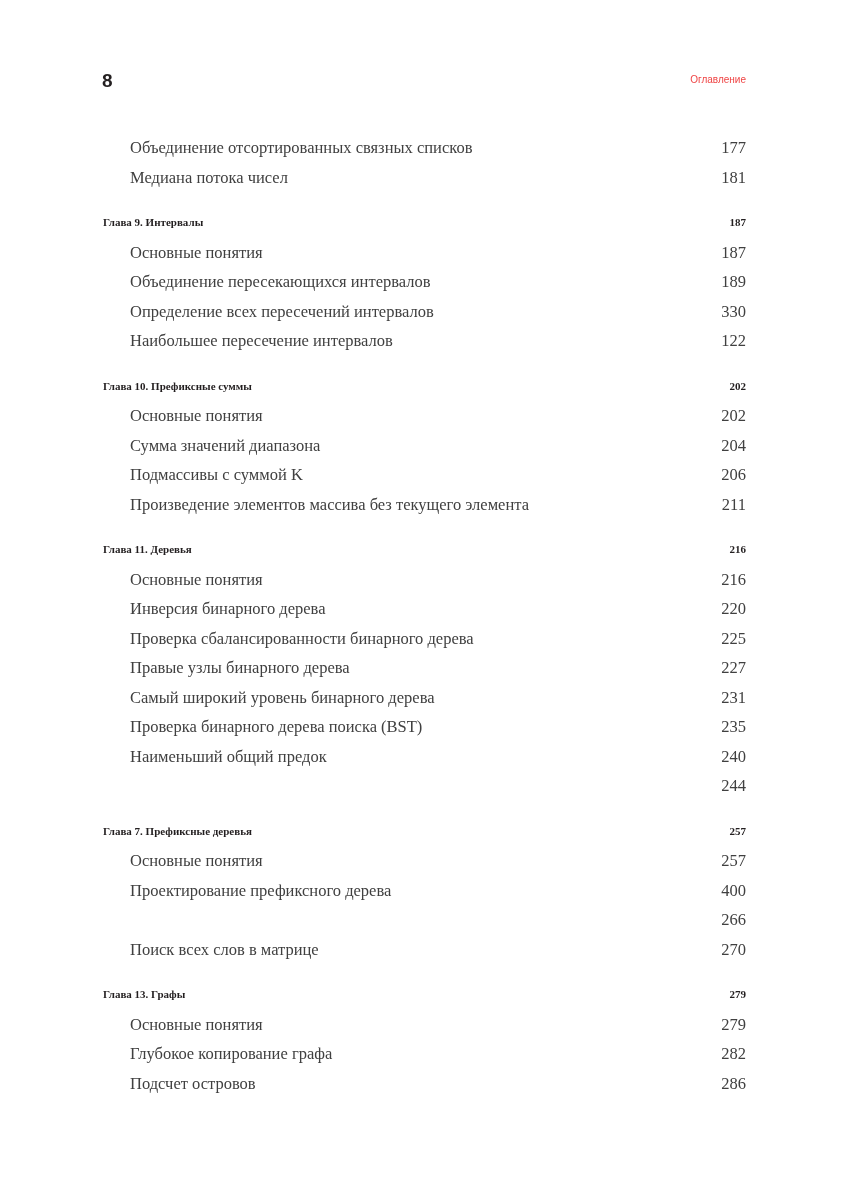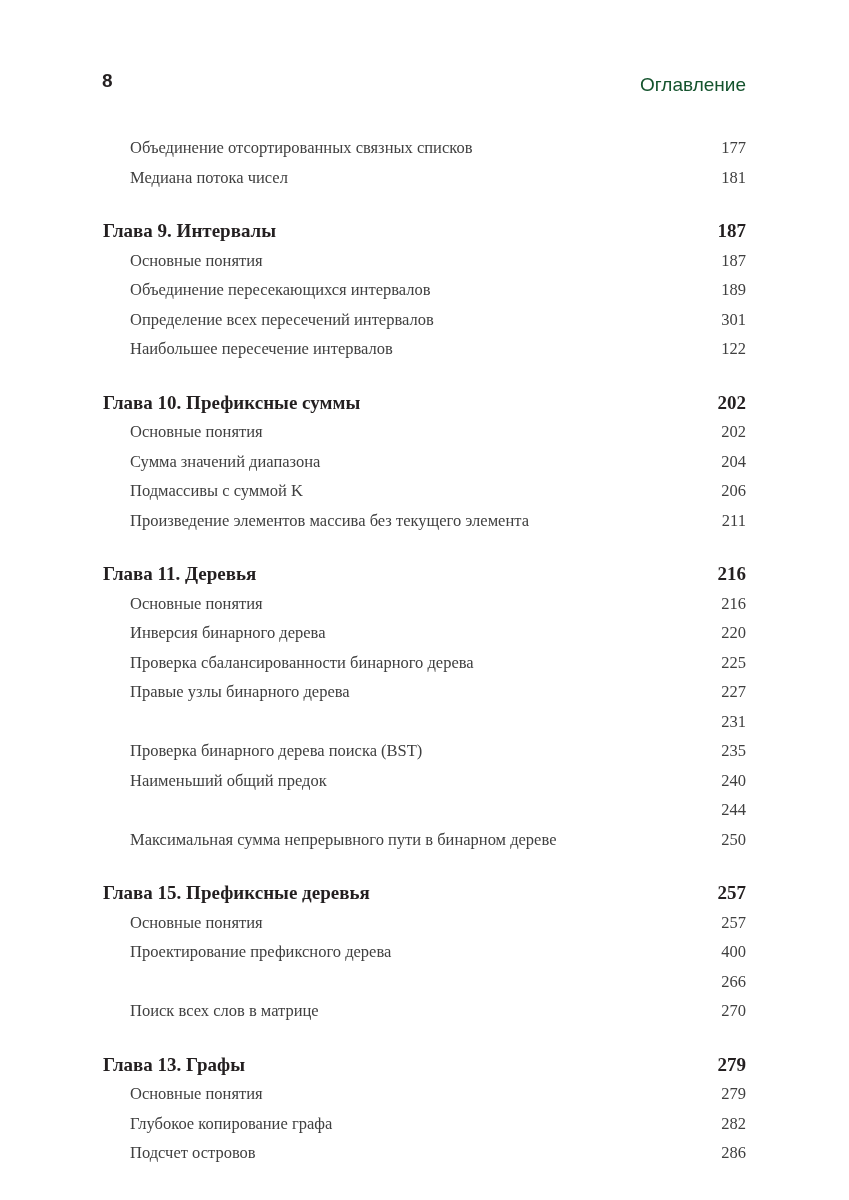--- a/index.html
+++ b/index.html
@@ -5,33 +5,33 @@
     html, body { margin: 0; padding: 0; background: #ffffff; }
     body { width: 849px; height: 1200px; position: relative; overflow: hidden; }
     .page-num {
       position: absolute; left: 102px; top: 70px;
       font-family: "Liberation Sans", sans-serif; font-weight: bold;
       font-size: 19px; color: #231f20;
     }
     .running-head {
       position: absolute; right: 103px; top: 74px;
       font-family: "Liberation Sans", sans-serif;
-      font-size: 19px; color: #14532d;
+      font-size: 10px; color: #ef4444;
     }
     .toc {
       position: absolute; left: 103px; top: 133px; width: 643px;
       font-family: "Liberation Serif", serif; color: #231f20;
     }
     .row {
       display: flex; align-items: baseline;
       height: 29.5px; line-height: 29.5px; font-size: 16.5px;
       white-space: nowrap;
     }
     .row.sub { padding-left: 27px; color: #404040; }
-    .row.chapter { font-weight: bold; font-size: 19px; margin-top: 24px; }
+    .row.chapter { font-weight: bold; font-size: 11px; margin-top: 16px; }
     .row .title { flex: 0 0 auto; }
     .row .leader {
       flex: 1 1 auto; overflow: hidden; margin: 0 1px;
       position: relative; height: 1px; align-self: baseline;
     }
     .row .leader::after {
       content: ""; position: absolute; left: 0; right: 0; bottom: 4px;
       border-bottom: 1.5px dotted #555;
     }
     .row.chapter .leader::after { border-bottom: 2.5px dotted #231f20; bottom: 3px; }
@@ -67,21 +67,21 @@
       <span class="page">187</span>
     </div>
   <div class="row sub">
       <span class="title">Объединение пересекающихся интервалов</span>
       <span class="leader"></span>
       <span class="page">189</span>
     </div>
   <div class="row sub">
       <span class="title">Определение всех пересечений интервалов</span>
       <span class="leader"></span>
-      <span class="page">301</span>
+      <span class="page">330</span>
     </div>
   <div class="row sub">
       <span class="title">Наибольшее пересечение интервалов</span>
       <span class="leader"></span>
       <span class="page">122</span>
     </div>
 
   <div class="row chapter">
     <span class="title">Глава 10. Префиксные суммы</span>
     <span class="leader"></span>
@@ -127,45 +127,41 @@
       <span class="title">Проверка сбалансированности бинарного дерева</span>
       <span class="leader"></span>
       <span class="page">225</span>
     </div>
   <div class="row sub">
       <span class="title">Правые узлы бинарного дерева</span>
       <span class="leader"></span>
       <span class="page">227</span>
     </div>
   <div class="row sub">
+      <span class="title">Самый широкий уровень бинарного дерева</span>
       <span class="leader"></span>
       <span class="page">231</span>
     </div>
   <div class="row sub">
       <span class="title">Проверка бинарного дерева поиска (BST)</span>
       <span class="leader"></span>
       <span class="page">235</span>
     </div>
   <div class="row sub">
       <span class="title">Наименьший общий предок</span>
       <span class="leader"></span>
       <span class="page">240</span>
     </div>
   <div class="row sub">
       <span class="leader"></span>
       <span class="page">244</span>
     </div>
-  <div class="row sub">
-      <span class="title">Максимальная сумма непрерывного пути в бинарном дереве</span>
-      <span class="leader"></span>
-      <span class="page">250</span>
-    </div>
-
-  <div class="row chapter">
-    <span class="title">Глава 15. Префиксные деревья</span>
+
+  <div class="row chapter">
+    <span class="title">Глава 7. Префиксные деревья</span>
     <span class="leader"></span>
     <span class="page">257</span>
   </div>
   <div class="row sub">
       <span class="title">Основные понятия</span>
       <span class="leader"></span>
       <span class="page">257</span>
     </div>
   <div class="row sub">
       <span class="title">Проектирование префиксного дерева</span>

